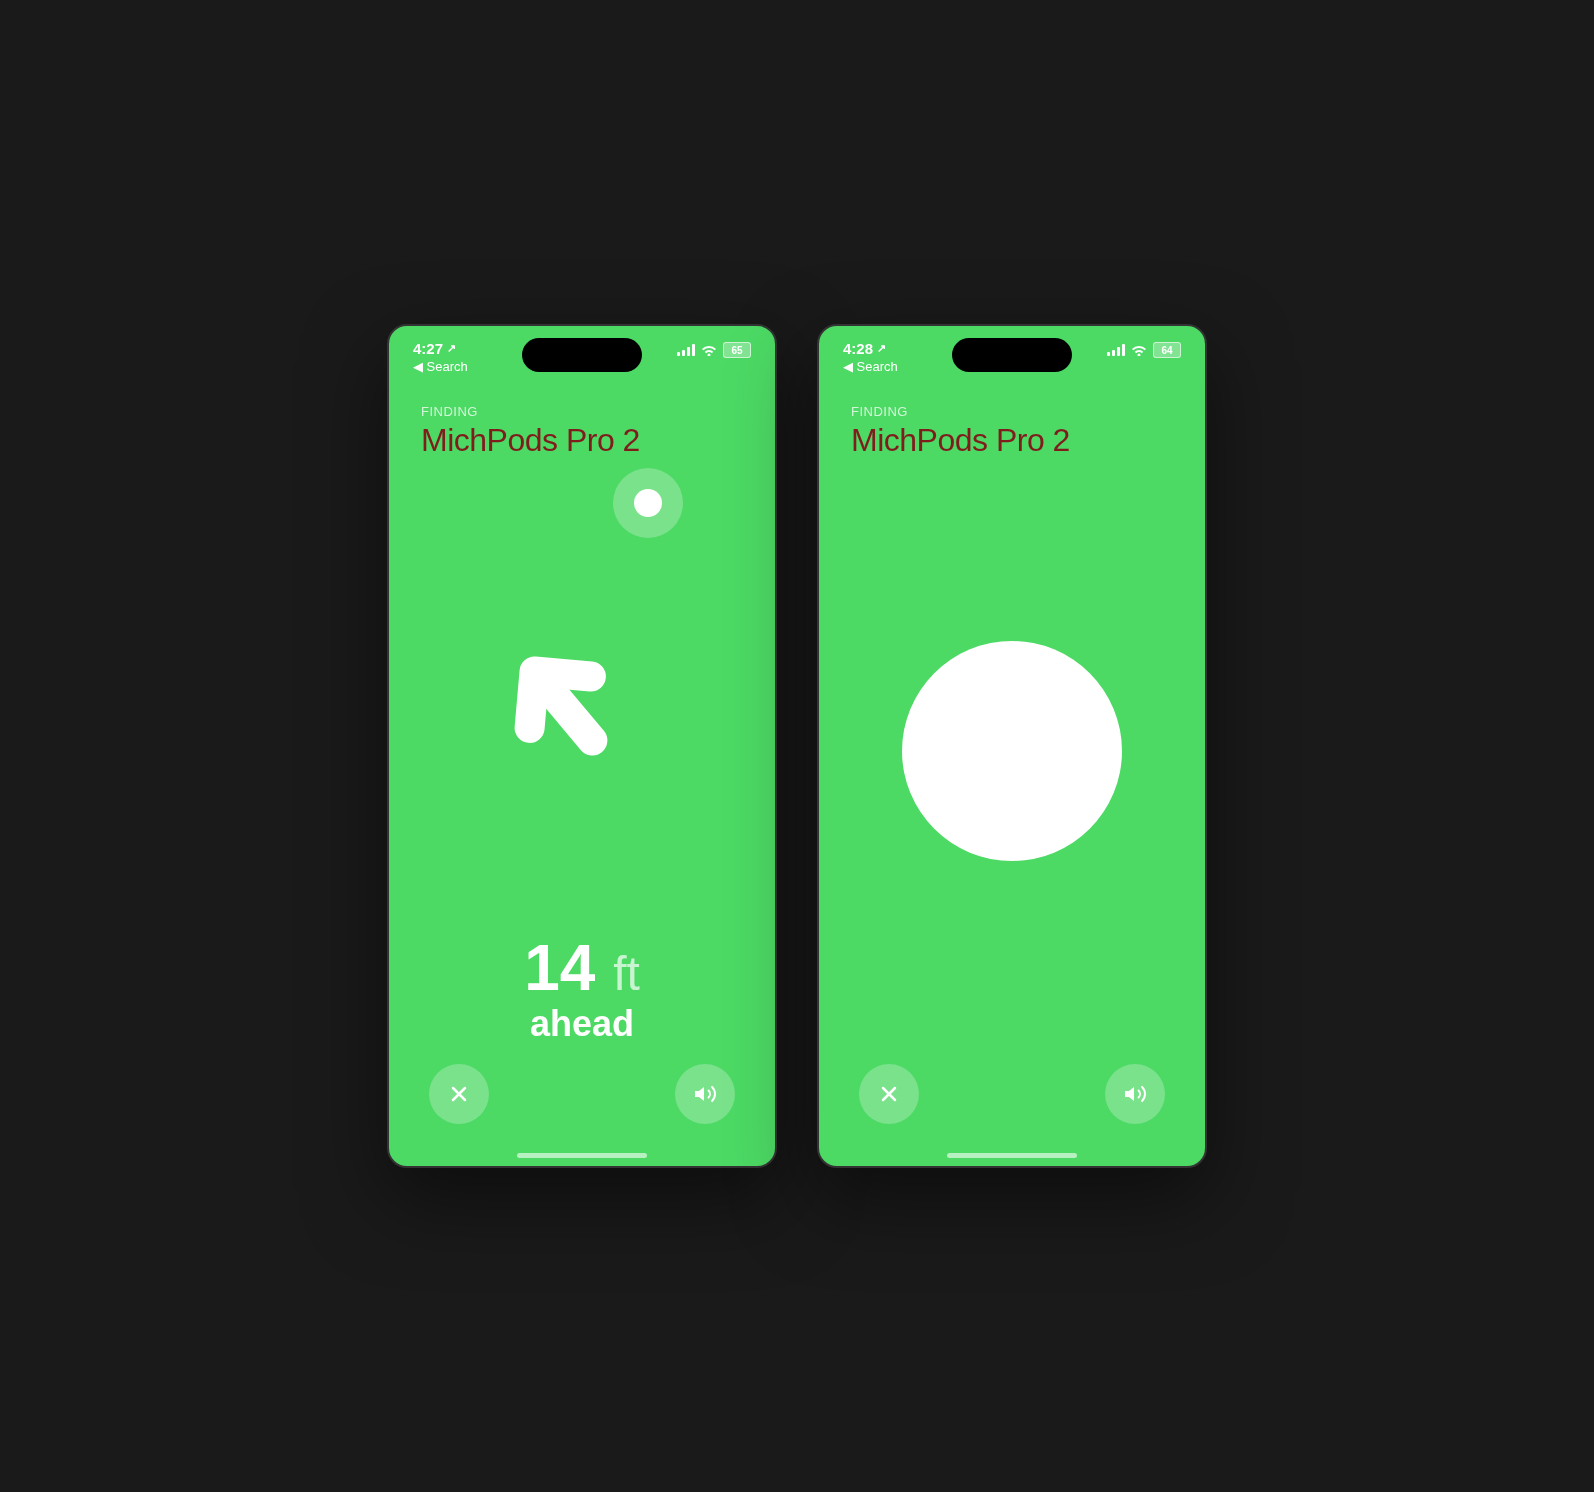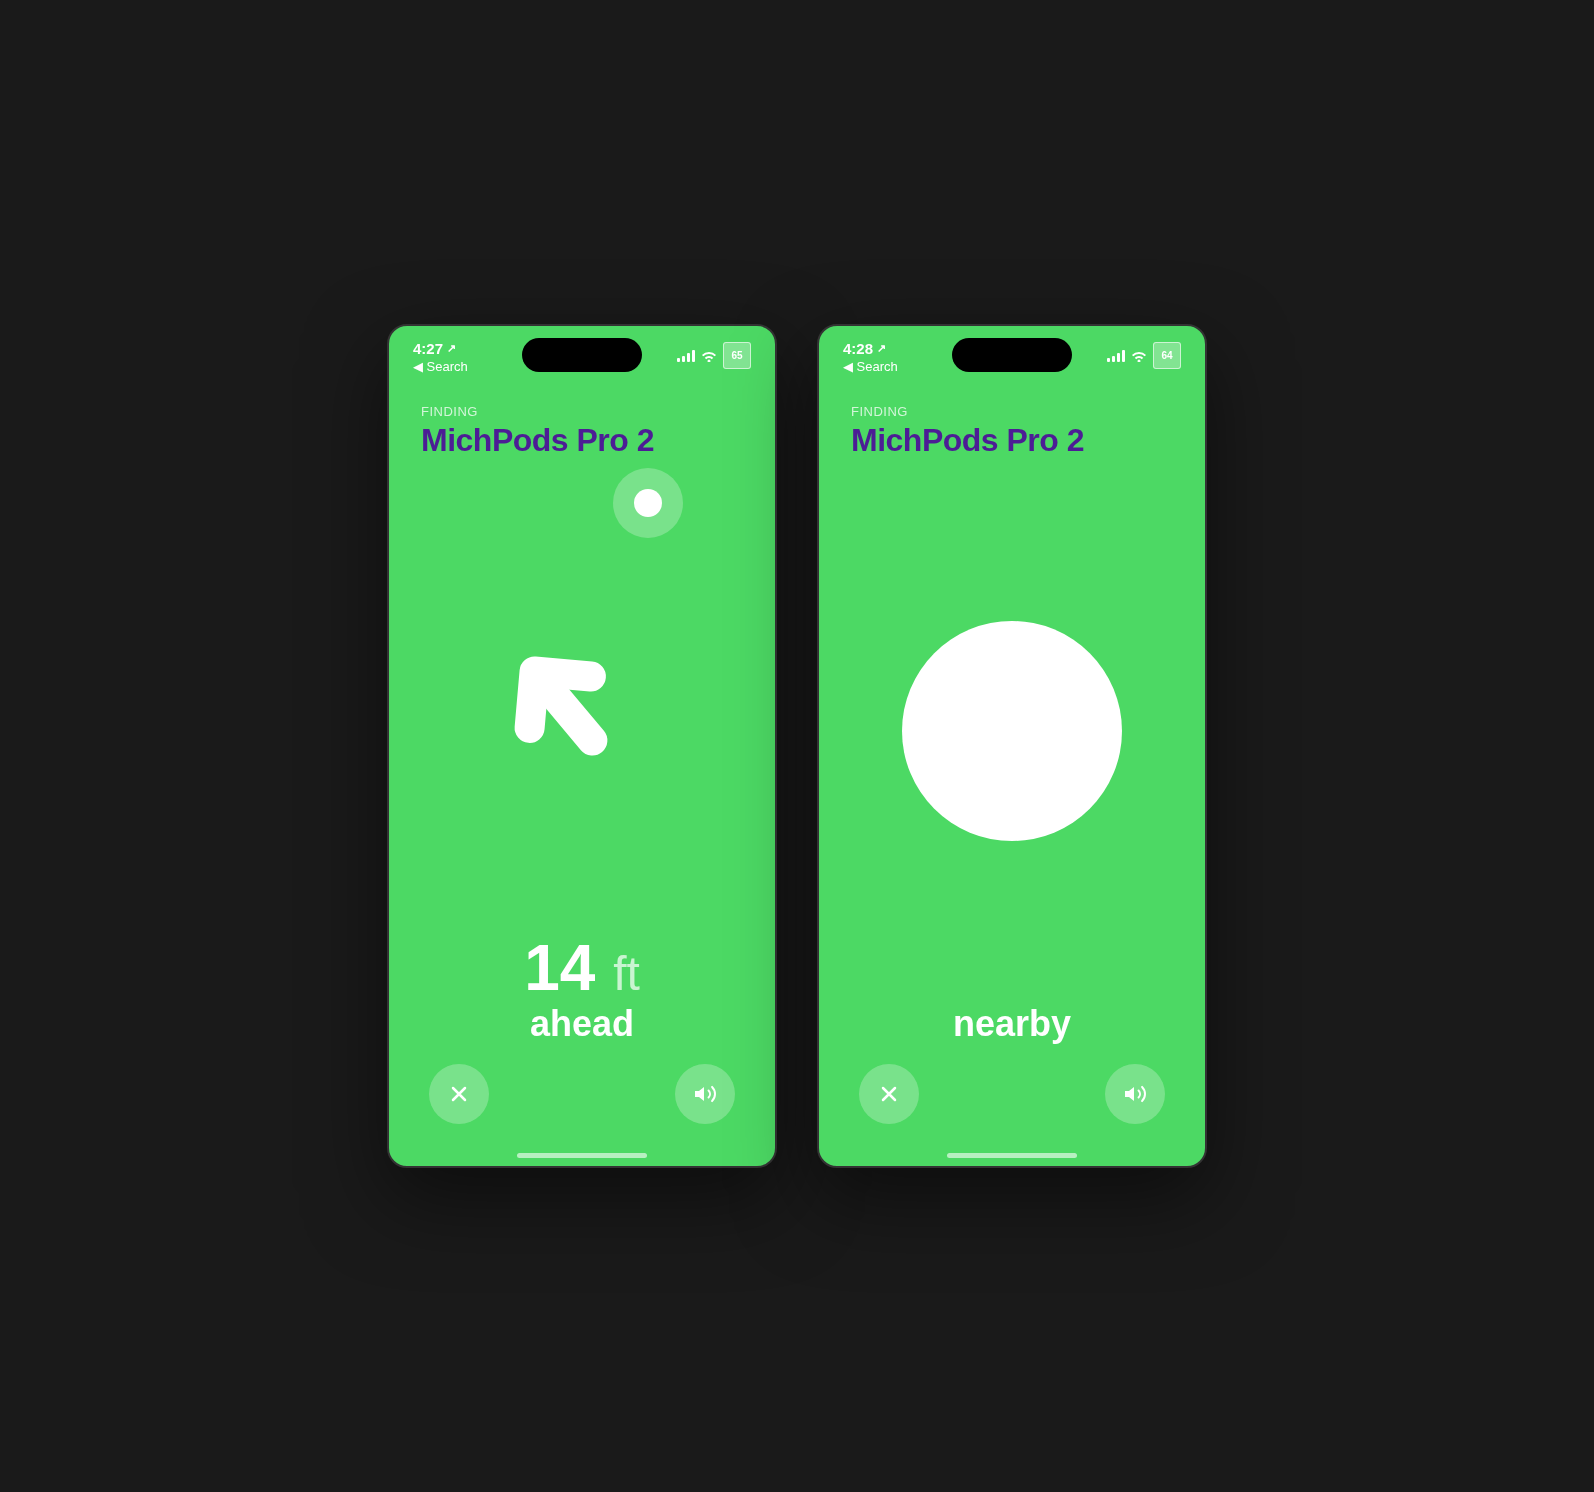--- a/index.html
+++ b/index.html
@@ -102,21 +102,21 @@
     .battery-icon {
       display: flex;
       align-items: center;
       background: rgba(255,255,255,0.3);
       border-radius: 3px;
       padding: 1px 3px;
       font-size: 10px;
       font-weight: 600;
       color: white;
       border: 1px solid rgba(255,255,255,0.6);
-      height: 27px;
+      height: 16px;
       min-width: 28px;
       justify-content: center;
     }
 
     
     .content {
       position: absolute;
       top: 58px;
       left: 0;
       right: 0;
@@ -130,22 +130,22 @@
       font-size: 13px;
       font-weight: 500;
       color: rgba(255,255,255,0.75);
       letter-spacing: 0.5px;
       text-transform: uppercase;
       margin-bottom: 4px;
     }
 
     .device-name {
       font-size: 32px;
-      font-weight: 700;
-      color: #4c1d95;
+      font-weight: 400;
+      color: #7f1d1d;
       letter-spacing: -0.5px;
       line-height: 1.1;
     }
 
     
     .viz-area {
       flex: 1;
       display: flex;
       align-items: center;
       justify-content: center;
@@ -367,21 +367,20 @@
 
   <div class="content">
     <div class="finding-label">FINDING</div>
     <div class="device-name">MichPods Pro 2</div>
 
     <div class="viz-area">
       <div class="large-circle"></div>
     </div>
 
     <div class="distance-section">
-      <div class="direction-text">nearby</div>
     </div>
 
     <div class="bottom-buttons">
       <button class="circle-btn">
         <svg viewBox="0 0 24 24">
           <path d="M18 6L6 18M6 6l12 12" stroke="white" stroke-width="2.5" stroke-linecap="round" fill="none"></path>
         </svg>
       </button>
       <button class="circle-btn">
         <svg viewBox="0 0 24 24">

